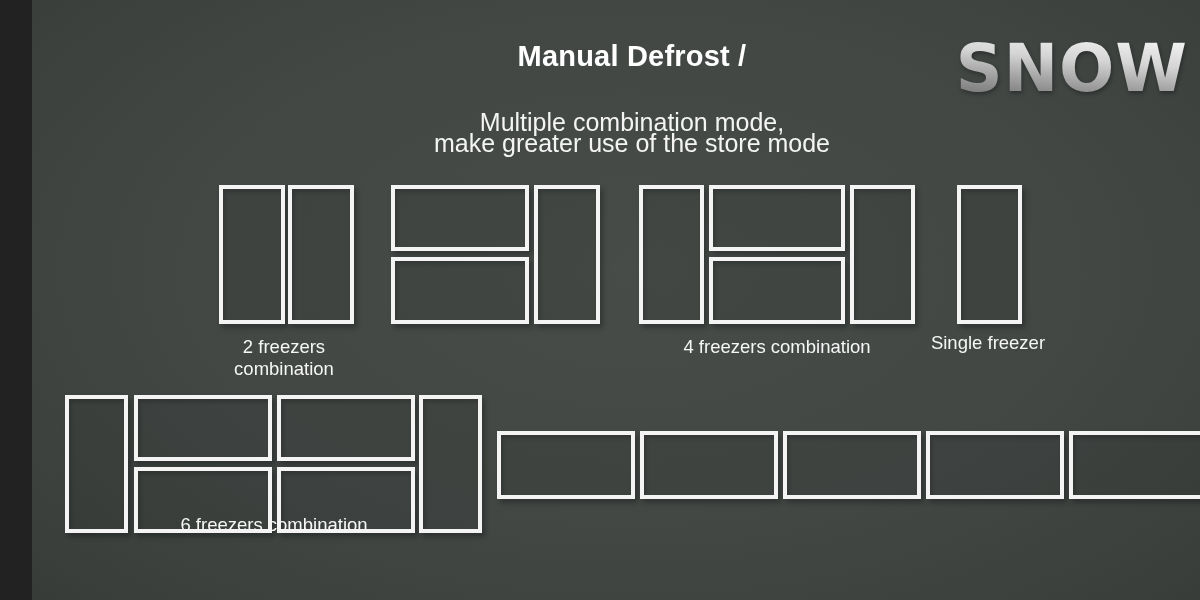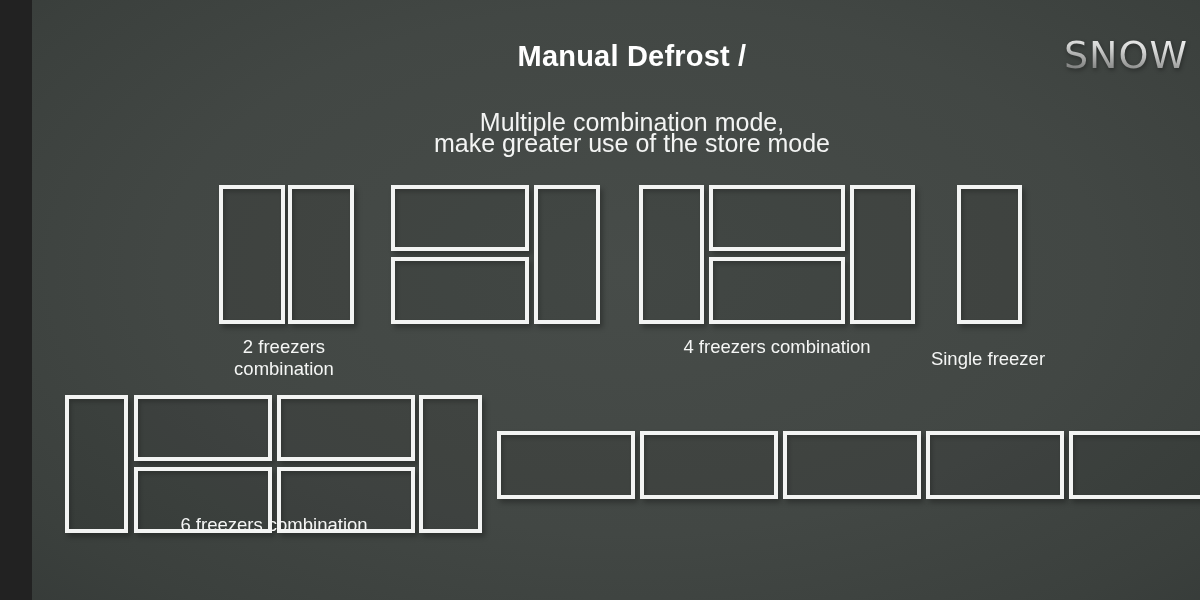--- a/index.html
+++ b/index.html
@@ -14,21 +14,21 @@
     color:#ffffff;font-size:29px;font-weight:bold;line-height:34px;letter-spacing:.2px;
   }
   .title span{display:block;}
   .subtitle{
     position:absolute;top:112px;left:0;width:100%;text-align:center;
     color:#f3f4f3;font-size:25px;line-height:21px;
   }
   .subtitle span{display:block;}
   .logo{
     position:absolute;top:36px;right:44px;
-    font-family:"DejaVu Sans", sans-serif;font-weight:normal;font-size:38px;line-height:1;
+    font-family:"DejaVu Sans", sans-serif;font-weight:bold;font-size:65px;line-height:1;
     letter-spacing:1px;
     background:linear-gradient(185deg,#f4f4f4 5%,#d4d5d4 38%,#a8a9a8 62%,#717271 95%);
     -webkit-background-clip:text;background-clip:text;color:transparent;
     filter:drop-shadow(1px 2px 2px rgba(0,0,0,0.35));
   }
   .diagram{position:absolute;inset:0;}
   .group{position:absolute;inset:0;pointer-events:none;}
   .freezer-box{
     position:absolute;box-sizing:border-box;
     border:4px solid #f3f4f3;background:rgba(0,0,0,0.06);
@@ -68,21 +68,21 @@
       </div>
       <div class="group">
         <div class="freezer-box" style="left: 607px; top: 185px; width: 65px; height: 139px;"></div>
         <div class="freezer-box" style="left: 677px; top: 185px; width: 136px; height: 66px;"></div>
         <div class="freezer-box" style="left: 677px; top: 257px; width: 136px; height: 67px;"></div>
         <div class="freezer-box" style="left: 818px; top: 185px; width: 65px; height: 139px;"></div>
         <div class="group-label" style="left: 745px; top: 336px; width: 260px;">4 freezers combination</div>
       </div>
       <div class="group">
         <div class="freezer-box" style="left: 925px; top: 185px; width: 65px; height: 139px;"></div>
-        <div class="group-label" style="left: 956px; top: 348px; width: 200px;">Single freezer</div>
+        <div class="group-label" style="left: 956px; top: 332px; width: 200px;">Single freezer</div>
       </div>
       <div class="group">
         <div class="freezer-box" style="left: 33px; top: 395px; width: 63px; height: 138px;"></div>
         <div class="freezer-box" style="left: 102px; top: 395px; width: 138px; height: 66px;"></div>
         <div class="freezer-box" style="left: 245px; top: 395px; width: 138px; height: 66px;"></div>
         <div class="freezer-box" style="left: 102px; top: 467px; width: 138px; height: 66px;"></div>
         <div class="freezer-box" style="left: 245px; top: 467px; width: 138px; height: 66px;"></div>
         <div class="freezer-box" style="left: 387px; top: 395px; width: 63px; height: 138px;"></div>
         <div class="group-label" style="left: 242px; top: 514px; width: 280px;">6 freezers combination</div>
       </div>

